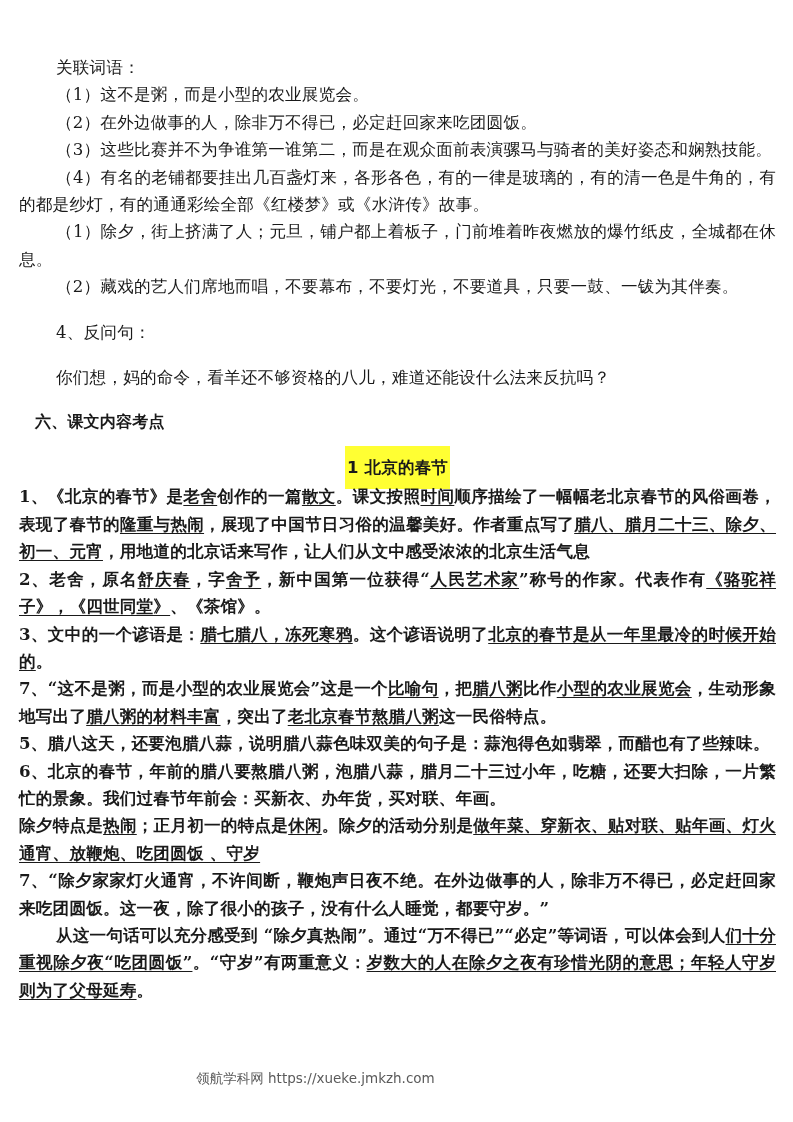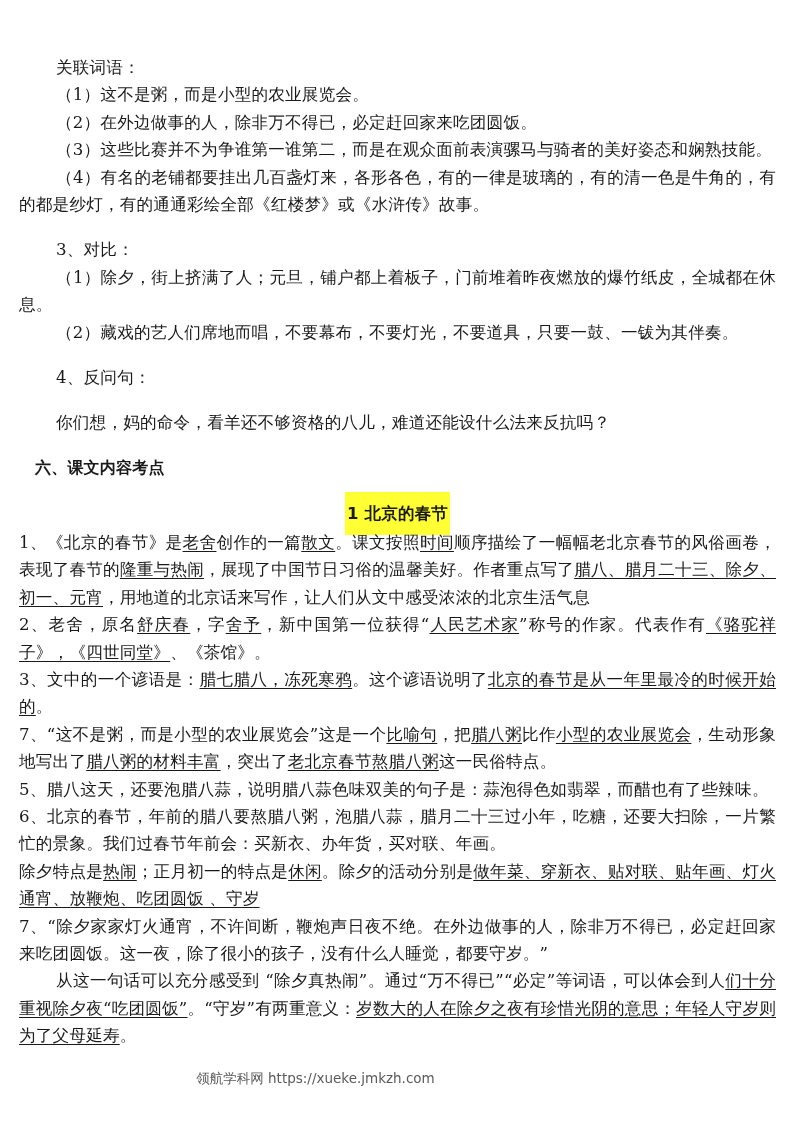--- a/index.html
+++ b/index.html
@@ -43,20 +43,21 @@
       font-family: "DejaVu Sans", "Liberation Sans", sans-serif;
       font-weight: bold;
       font-size: 16.5px;
       background: #ffff33;
       padding: 12px 2px;
     }
     .point {
       margin: 0;
       text-align: justify;
       line-height: 27.4px;
+      font-weight: bold;
     }
     u { text-decoration: underline; text-underline-offset: 3px; text-decoration-thickness: 1px; }
     .footer {
       position: absolute;
       left: 0;
       width: 631px;
       top: 1070px;
       text-align: center;
       font-family: "DejaVu Sans", "Liberation Sans", sans-serif;
       font-size: 13.5px;
@@ -67,21 +68,20 @@
 <body>
 
 <div class="page">
 
   <p class="p indent1">关联词语：</p>
   <p class="p indent2">（1）这不是粥，而是小型的农业展览会。</p>
   <p class="p indent2">（2）在外边做事的人，除非万不得已，必定赶回家来吃团圆饭。</p>
   <p class="p indent2">（3）这些比赛并不为争谁第一谁第二，而是在观众面前表演骡马与骑者的美好姿态和娴熟技能。</p>
   <p class="p indent2">（4）有名的老铺都要挂出几百盏灯来，各形各色，有的一律是玻璃的，有的清一色是牛角的，有的都是纱灯，有的通通彩绘全部《红楼梦》或《水浒传》故事。</p>
 
-  <p class="p indent1">3、对比：</p>
   <p class="p indent2">（1）除夕，街上挤满了人；元旦，铺户都上着板子，门前堆着昨夜燃放的爆竹纸皮，全城都在休息。</p>
   <p class="p indent2">（2）藏戏的艺人们席地而唱，不要幕布，不要灯光，不要道具，只要一鼓、一钹为其伴奏。</p>
 
   <p class="p indent1">4、反问句：</p>
   <p class="p indent1">你们想，妈的命令，看羊还不够资格的八儿，难道还能设什么法来反抗吗？</p>
 
   <p class="sec-title">六、课文内容考点</p>
 
   <p class="sub-title-wrap">
     <span class="sub-title">1 北京的春节</span>

